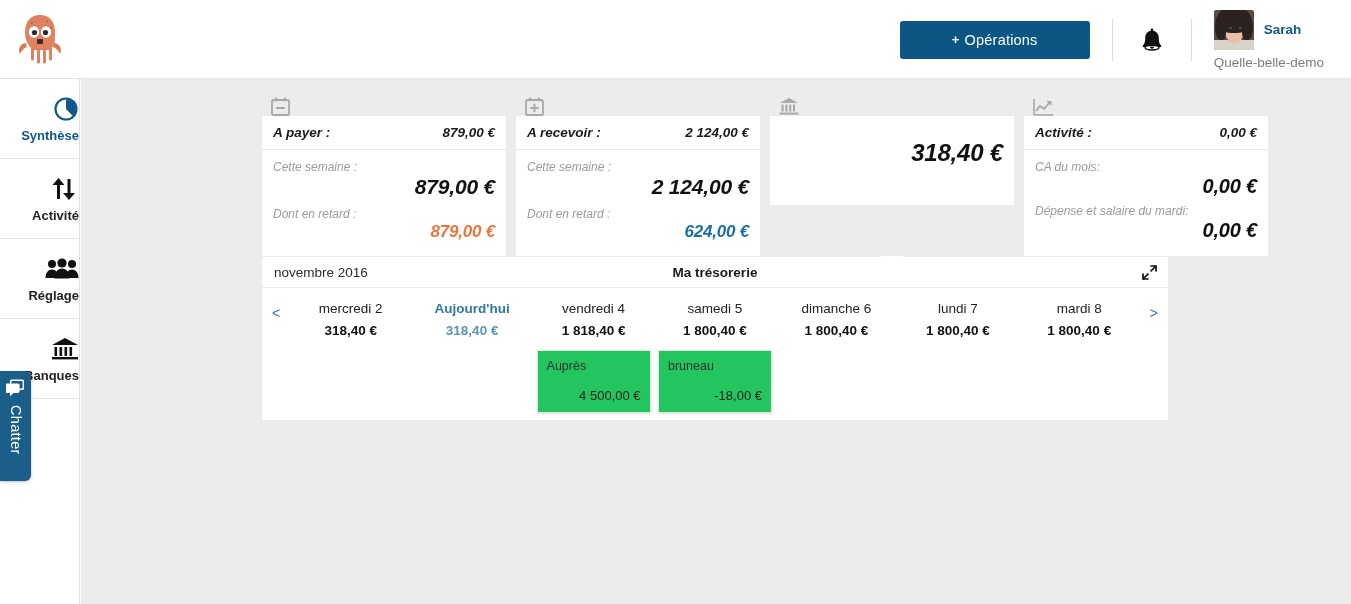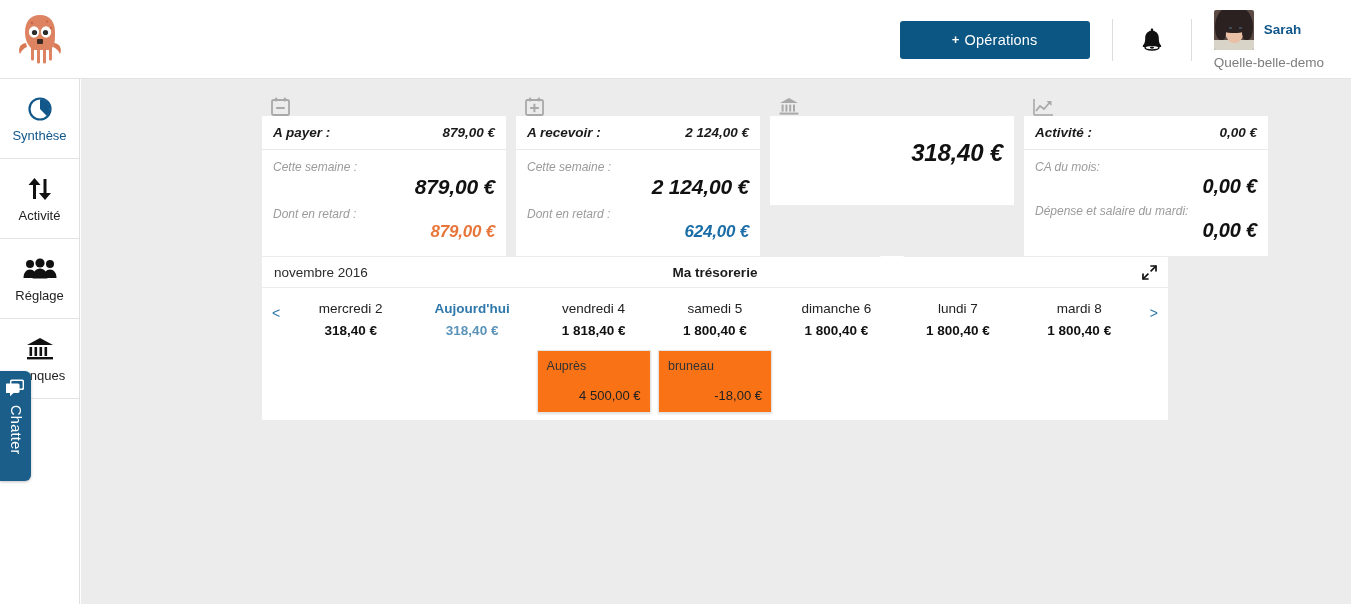--- a/index.html
+++ b/index.html
@@ -67,22 +67,22 @@
   .username { color: #11578a; font-weight: bold; font-size: 13.5px; }
   .company { color: #7d7d7d; font-size: 13.5px; margin-top: 5px; }
 
   
   .sidebar {
     position: absolute; left: 0; top: 79px; width: 80px; height: 525px;
     background: #ffffff; border-right: 1px solid #e0e0e0;
   }
   .side-item {
     height: 80px; border-bottom: 1px solid #e4e4e4;
-    display: flex; flex-direction: column; align-items: center; justify-content: center;
-    cursor: pointer; gap: 4px;
+    display: flex; flex-direction: column; align-items: flex-end; justify-content: center;
+    cursor: pointer; gap: 4px; font-weight: bold;
   }
   .side-icon { height: 30px; display: flex; align-items: center; justify-content: center; }
   .side-label { font-size: 13px; color: #222; }
   .side-item.active .side-label { color: #11578a; }
 
   
   .chatter {
     position: absolute; left: 0; top: 371px; width: 31px; height: 110px;
     background: #1b5e8a; border-radius: 0 6px 6px 0;
     display: flex; flex-direction: column; align-items: center; z-index: 30;
@@ -152,21 +152,21 @@
   }
   .day-col {
     flex: 1; display: flex; flex-direction: column; align-items: center;
     padding-top: 13px;
   }
   .day-name { font-size: 13.5px; color: #222; }
   .day-total { font-size: 13.5px; font-weight: bold; color: #111; margin-top: 7px; }
   .day-col.today .day-name { color: #2e78ac; font-weight: bold; }
   .day-col.today .day-total { color: #5b93b9; }
   .tx-card {
-    width: 114px; margin-top: 12px; background: #f97316;
+    width: 114px; margin-top: 12px; background: #22c55e;
     border: 1px solid #e4e4e4; box-shadow: 0 1px 2px rgba(0,0,0,.14);
     padding: 8px 9px 9px 9px; min-height: 63px;
     display: flex; flex-direction: column; justify-content: space-between;
     cursor: pointer;
   }
   .tx-name { font-size: 12.5px; color: #333; }
   .tx-amount { font-size: 13px; color: #222; text-align: right; margin-top: 14px; }
 </style>
 </head>
 <body>

